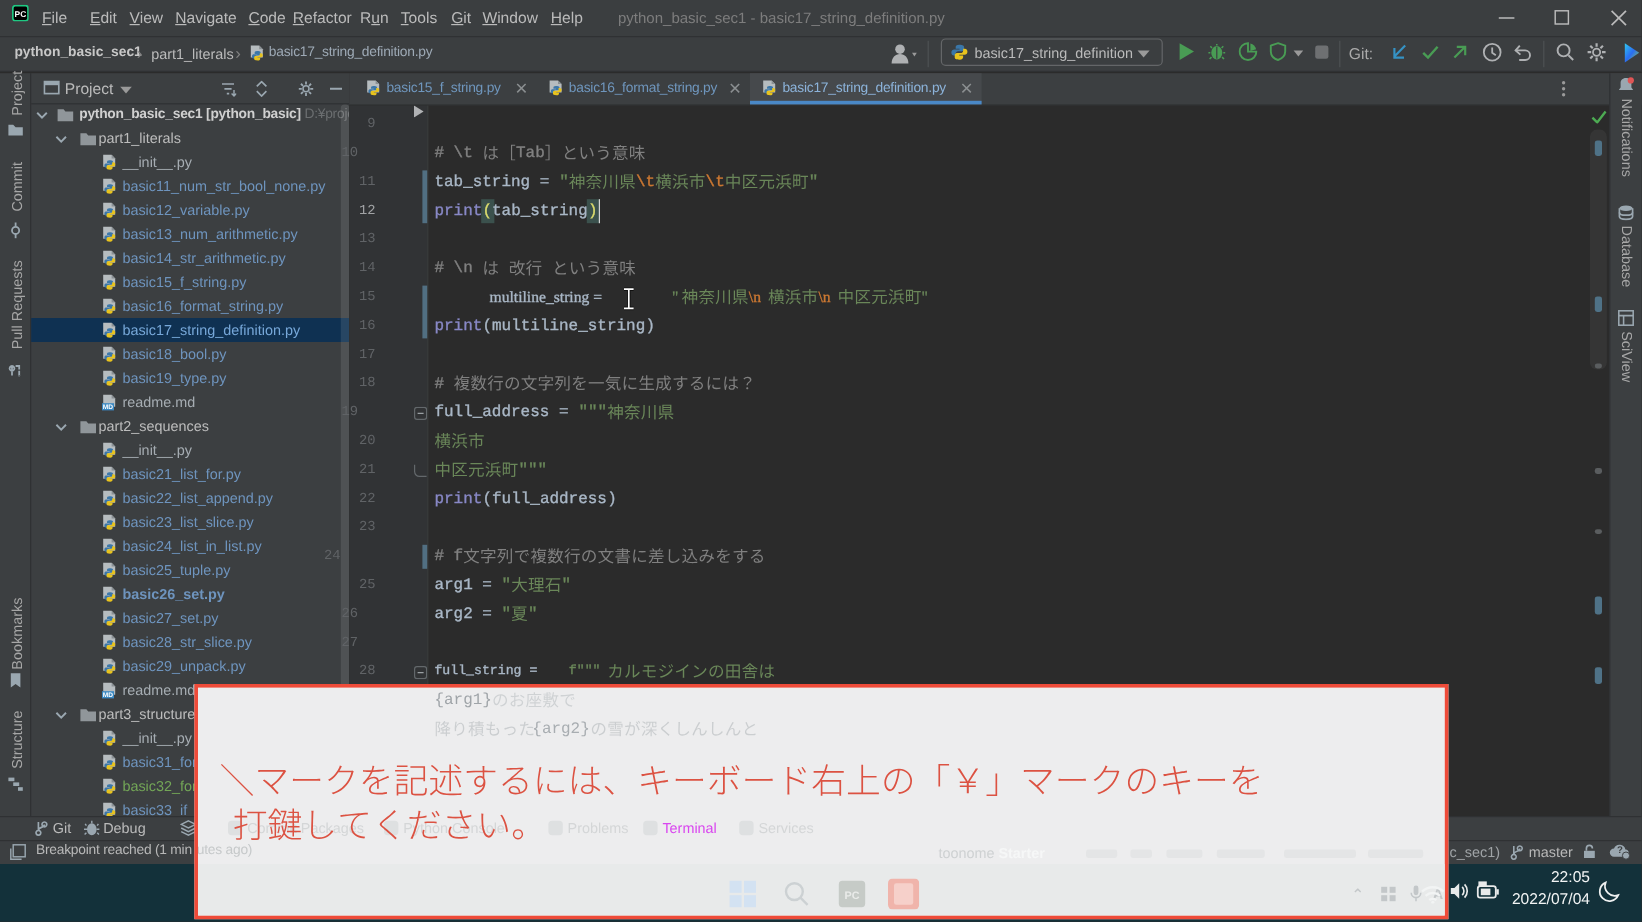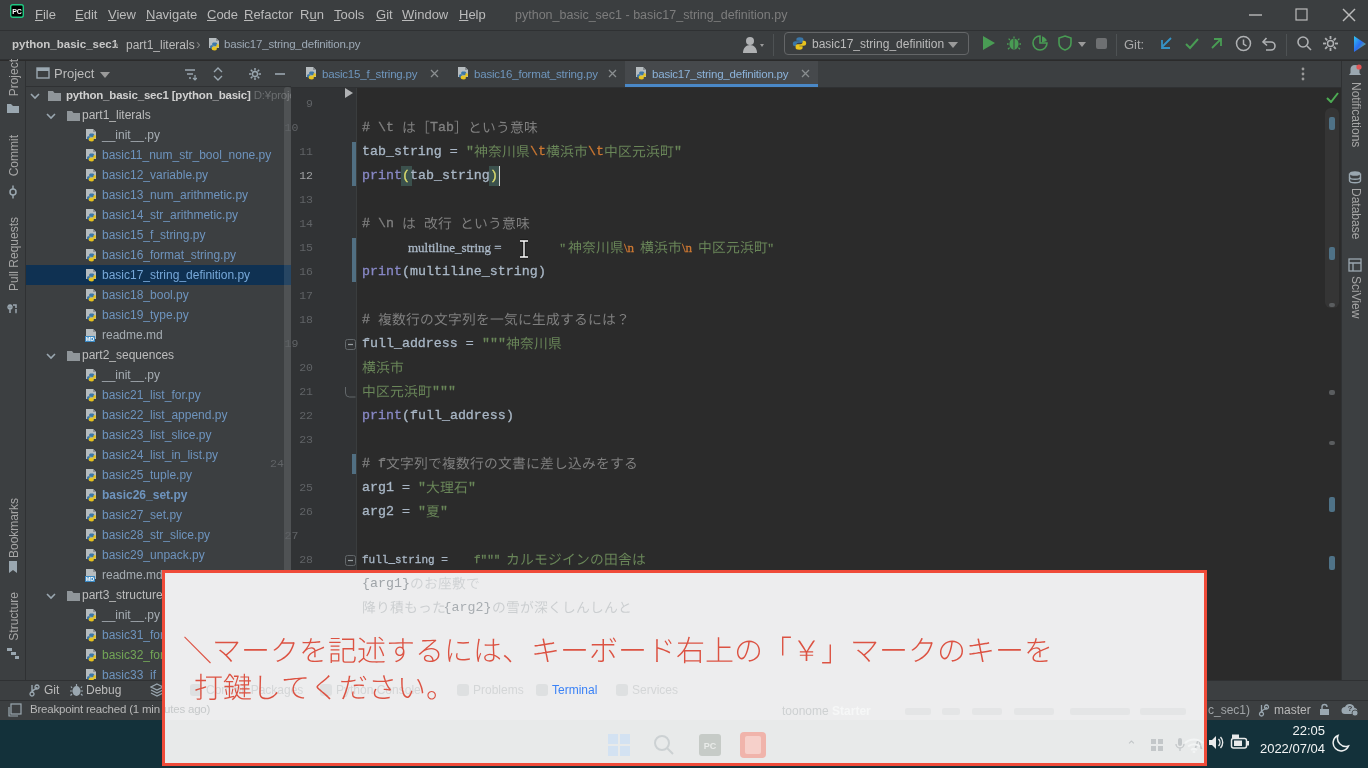--- a/index.html
+++ b/index.html
@@ -598,21 +598,21 @@
 <div style="position:absolute;left:270px;top:260px;width:43px;height:24px;font-size:11.5px;font-family:'Liberation Mono',monospace;color:#606366;text-align:right;line-height:24px;">16</div>
 <div style="position:absolute;left:270px;top:284px;width:43px;height:24px;font-size:11.5px;font-family:'Liberation Mono',monospace;color:#606366;text-align:right;line-height:24px;">17</div>
 <div style="position:absolute;left:270px;top:308px;width:43px;height:24px;font-size:11.5px;font-family:'Liberation Mono',monospace;color:#606366;text-align:right;line-height:24px;">18</div>
 <div style="position:absolute;left:270px;top:332px;width:43px;height:24px;font-size:11.5px;font-family:'Liberation Mono',monospace;color:#606366;text-align:center;line-height:24px;">19</div>
 <div style="position:absolute;left:270px;top:356px;width:43px;height:24px;font-size:11.5px;font-family:'Liberation Mono',monospace;color:#606366;text-align:right;line-height:24px;">20</div>
 <div style="position:absolute;left:270px;top:380px;width:43px;height:24px;font-size:11.5px;font-family:'Liberation Mono',monospace;color:#606366;text-align:right;line-height:24px;">21</div>
 <div style="position:absolute;left:270px;top:404px;width:43px;height:24px;font-size:11.5px;font-family:'Liberation Mono',monospace;color:#606366;text-align:right;line-height:24px;">22</div>
 <div style="position:absolute;left:270px;top:428px;width:43px;height:24px;font-size:11.5px;font-family:'Liberation Mono',monospace;color:#606366;text-align:right;line-height:24px;">23</div>
 <div style="position:absolute;left:270px;top:452px;width:43px;height:24px;font-size:11.5px;font-family:'Liberation Mono',monospace;color:#606366;text-align:left;line-height:24px;">24</div>
 <div style="position:absolute;left:270px;top:476px;width:43px;height:24px;font-size:11.5px;font-family:'Liberation Mono',monospace;color:#606366;text-align:right;line-height:24px;">25</div>
-<div style="position:absolute;left:270px;top:500px;width:43px;height:24px;font-size:11.5px;font-family:'Liberation Mono',monospace;color:#606366;text-align:right;line-height:24px;">26</div>
+<div style="position:absolute;left:270px;top:500px;width:43px;height:24px;font-size:11.5px;font-family:'Liberation Mono',monospace;color:#606366;text-align:center;line-height:24px;">26</div>
 <div style="position:absolute;left:270px;top:524px;width:43px;height:24px;font-size:11.5px;font-family:'Liberation Mono',monospace;color:#606366;text-align:center;line-height:24px;">27</div>
 <div style="position:absolute;left:270px;top:548px;width:43px;height:24px;font-size:11.5px;font-family:'Liberation Mono',monospace;color:#606366;text-align:right;line-height:24px;">28</div>
 <div style="position:absolute;left:352px;top:142px;width:4px;height:44px;background:#516f82;"></div>
 <div style="position:absolute;left:352px;top:238px;width:4px;height:44px;background:#516f82;"></div>
 <div style="position:absolute;left:352px;top:454px;width:4px;height:20px;background:#516f82;"></div>
 <svg style="position:absolute;left:344px;top:88px" width="10" height="10">
     <path d="M1 0l8 5-8 5z" fill="#b0b2b4"></path>
   </svg>
 <svg style="position:absolute;left:345px;top:339px" width="11" height="11">
     <rect x="0.5" y="0.5" width="10" height="10" rx="2" fill="#313335" stroke="#63686b"></rect>
@@ -1001,21 +1001,21 @@
         <use href="#c3" x="9130"></use>
       </g>
     </svg>
     <div style="position:absolute;left:25px;top:111px;width:12px;height:12px;background:#dee0e1;border-radius:3px;"></div>
     <div style="position:absolute;left:41px;top:110px;font-size:12px;color:#d4d6d7">Commit Packages</div>
     <div style="position:absolute;left:155px;top:111px;width:12px;height:12px;background:#dee0e1;border-radius:3px;"></div>
     <div style="position:absolute;left:171px;top:110px;font-size:12px;color:#d4d6d7">Python Console</div>
     <div style="position:absolute;left:292px;top:111px;width:12px;height:12px;background:#dee0e1;border-radius:3px;"></div>
     <div style="position:absolute;left:308px;top:110px;font-size:12px;color:#d4d6d7">Problems</div>
     <div style="position:absolute;left:371px;top:111px;width:12px;height:12px;background:#dee0e1;border-radius:3px;"></div>
-    <div style="position:absolute;left:387px;top:110px;font-size:12px;color:#3b82f6">Terminal</div>
+    <div style="position:absolute;left:387px;top:110px;font-size:12px;color:#d946ef">Terminal</div>
     <div style="position:absolute;left:451px;top:111px;width:12px;height:12px;background:#dee0e1;border-radius:3px;"></div>
     <div style="position:absolute;left:467px;top:110px;font-size:12px;color:#d4d6d7">Services</div>
     <div style="position:absolute;left:-1px;top:130px;font-size:11.5px;letter-spacing:-0.2px;color:#c6c9ca">utes ago)</div>
     <div style="position:absolute;left:617px;top:131px;font-size:12px;color:#ced1d2">toonome <span style="color:#f6f7f7;font-weight:bold">Starter</span></div>
     <div style="position:absolute;left:740px;top:135px;width:26px;height:7px;background:#e4e5e6;border-radius:2px;"></div>
     <div style="position:absolute;left:777px;top:135px;width:18px;height:7px;background:#e4e5e6;border-radius:2px;"></div>
     <div style="position:absolute;left:807px;top:135px;width:30px;height:7px;background:#e4e5e6;border-radius:2px;"></div>
     <div style="position:absolute;left:849px;top:135px;width:40px;height:7px;background:#e4e5e6;border-radius:2px;"></div>
     <div style="position:absolute;left:905px;top:135px;width:60px;height:7px;background:#e4e5e6;border-radius:2px;"></div>
     <div style="position:absolute;left:975px;top:135px;width:46px;height:7px;background:#e4e5e6;border-radius:2px;"></div>

